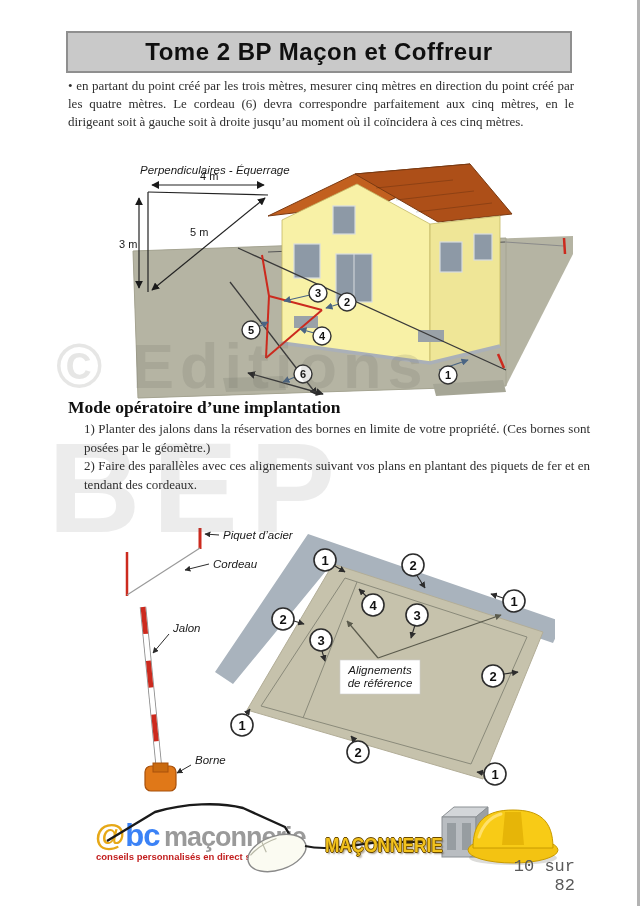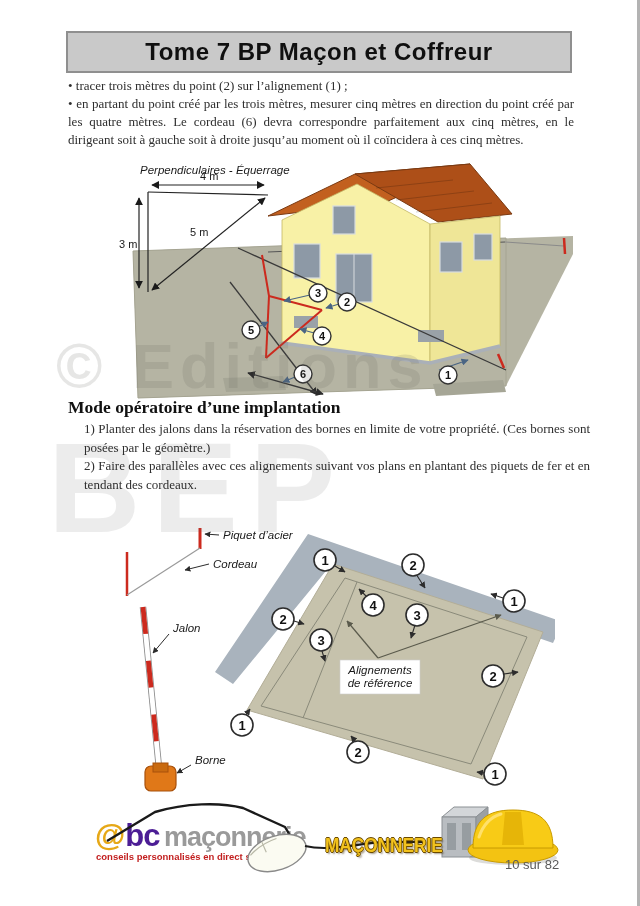--- a/index.html
+++ b/index.html
@@ -20,42 +20,41 @@
   #wm1{left:56px;top:330px;font-size:63px;letter-spacing:6px;color:rgba(100,100,95,.16);}
   #wm2{left:48px;top:414px;font-size:128px;letter-spacing:12px;color:rgba(100,100,95,.12);}
   
   svg{display:block;}
   .dlabel{font-family:"Liberation Sans",sans-serif;font-style:italic;font-size:11.5px;fill:#1a1a1a;}
   .dim{font-family:"Liberation Sans",sans-serif;font-size:11px;fill:#1a1a1a;}
   .mnum{font-family:"Liberation Sans",sans-serif;font-weight:bold;fill:#111;}
   
   #logo-text{left:95px;top:818px;z-index:3;font-family:"Liberation Sans",sans-serif;white-space:nowrap;}
   #logo-text .at{color:#e6a817;font-weight:900;font-size:31px;}
-  #logo-text .bc{color:#4c1d95;font-weight:900;font-size:31px;letter-spacing:-1px;}
+  #logo-text .bc{color:#3b82f6;font-weight:900;font-size:31px;letter-spacing:-1px;}
   #logo-text .nm{color:#9a9a9a;font-weight:bold;font-size:27px;letter-spacing:-1px;}
   #tagline{left:96px;top:851px;z-index:3;font-family:"Liberation Sans",sans-serif;
            font-weight:bold;font-size:9.5px;color:#c21f1f;}
   #brand{left:325px;top:833px;z-index:3;font-family:"Liberation Sans",sans-serif;font-weight:bold;
          font-size:21px;color:#f2c21d;transform:scaleX(.82);transform-origin:left center;letter-spacing:0;
          text-shadow:1px 0 #6b4a00,-1px 0 #6b4a00,0 1px #6b4a00,0 -1px #6b4a00,2px 2px 2px rgba(60,40,0,.45);}
-  #pagenum{left:505px;top:857px;width:70px;z-index:3;font-family:Liberation Sans, sans-serif;
-           font-size:13px;color:#5a5a5a;text-align:left;}
+  #pagenum{left:505px;top:857px;width:70px;z-index:3;font-family:Liberation Mono, monospace;
+           font-size:17px;color:#5a5a5a;text-align:right;}
   #scanedge{right:0;top:0;width:3px;height:100%;background:#b3b3b3;z-index:4;}
 </style>
 </head>
 <body>
 
 <div id="page">
 
   <div id="hdr" class="abs">
-    <span>Tome 7 BP Maçon et Coffreur</span>
+    <span>Tome 2 BP Maçon et Coffreur</span>
   </div>
 
   <div id="bullets" class="abs bodytxt">
-    <div>• tracer trois mètres du point (2) sur l’alignement (1) ;</div>
     <div>• en partant du point créé par les trois mètres, mesurer cinq mètres en direction du point créé par les quatre mètres. Le cordeau (6) devra correspondre parfaitement aux cinq mètres, en le dirigeant soit à gauche soit à droite jusqu’au moment où il coïncidera à ces cinq mètres.</div>
   </div>
 
   <svg class="abs" style="left:118px;top:158px;z-index:1;" width="460" height="248" viewBox="0 0 460 248">
     <defs>
       <marker id="ab" viewBox="0 0 10 10" refX="9" refY="5" markerWidth="6.5" markerHeight="6.5" orient="auto-start-reverse">
         <path d="M0,0L10,5L0,10z" fill="#1a1a1a"></path>
       </marker>
       <marker id="ag" viewBox="0 0 10 10" refX="9" refY="5" markerWidth="6" markerHeight="6" orient="auto-start-reverse">
         <path d="M0,0L10,5L0,10z" fill="#4a6584"></path>

